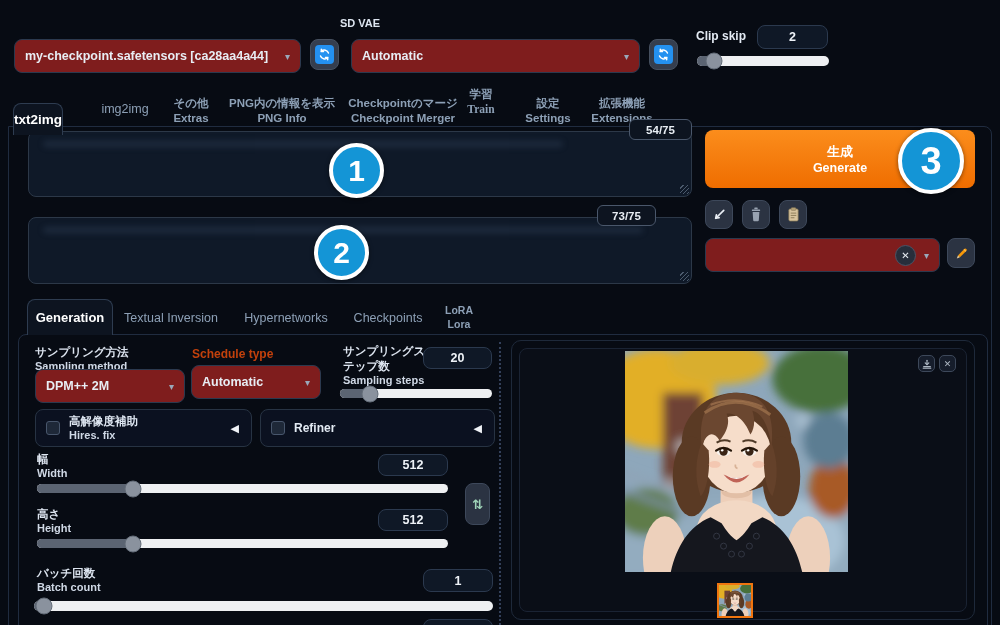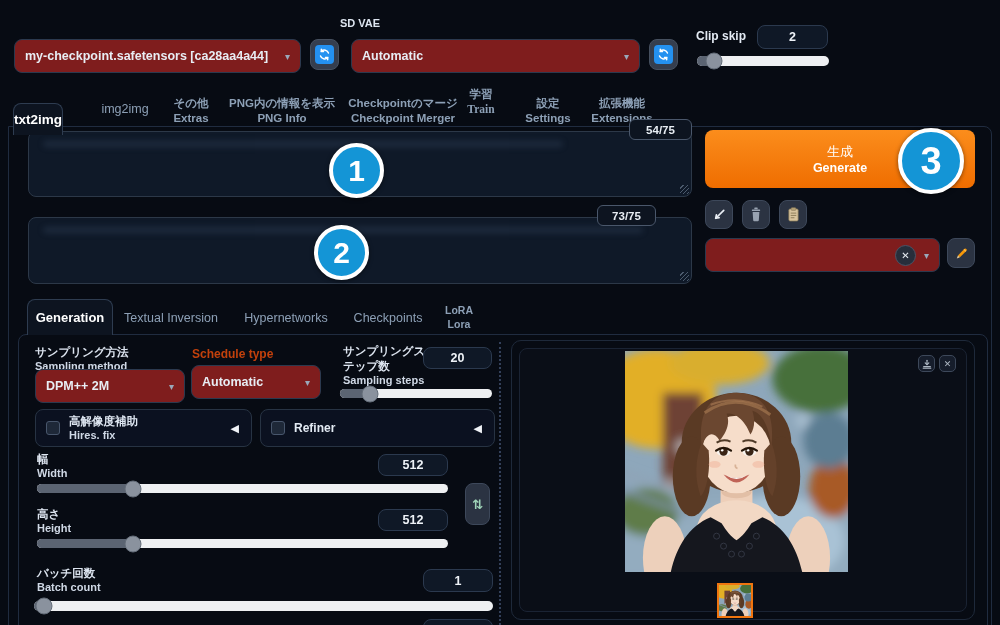--- a/index.html
+++ b/index.html
@@ -232,21 +232,21 @@
   <div class="abs ta" style="left:28px; top:217px; width:664px; height:67px;">
     <span class="streak" style="left:14px; top:9px; width:600px;"></span>
   </div>
   <div class="abs badge" style="left:314px; top:225px; width:55px; height:55px; font-size:30px;">
     <span>2</span>
   </div>
 
   <div class="abs" style="left:705px; top:130px; width:270px; height:58px; border-radius:8px;
        background:linear-gradient(180deg,#fb8d1c,#ef6d00); display:flex; flex-direction:column;
        align-items:center; justify-content:center; color:#fff;">
-    <div style="font-size:13px; font-weight:400;">生成</div>
+    <div style="font-size:13px; font-weight:700;">生成</div>
     <div style="font-size:12.5px; font-weight:700;">Generate</div>
   </div>
   <div class="abs badge" style="left:898px; top:128px; width:66px; height:66px; font-size:38px;">
     <span>3</span>
   </div>
 
   <div class="abs btn-sm" style="left:705px; top:200px; width:28px; height:29px;">
     <svg width="15" height="15" viewBox="0 0 16 16" fill="none" stroke="#e9eef4" stroke-width="1.8" stroke-linecap="round">
       <path d="M12.5 3.5 L4 12"></path>
         <path d="M4 12 L7.6 11.3"></path>

